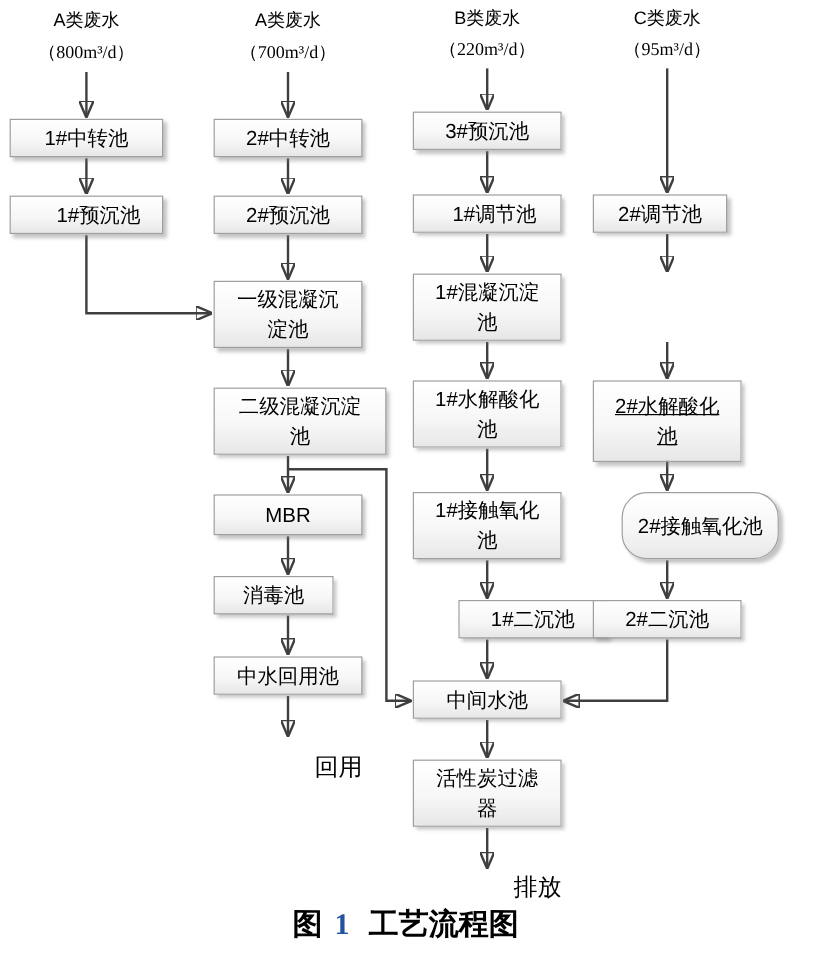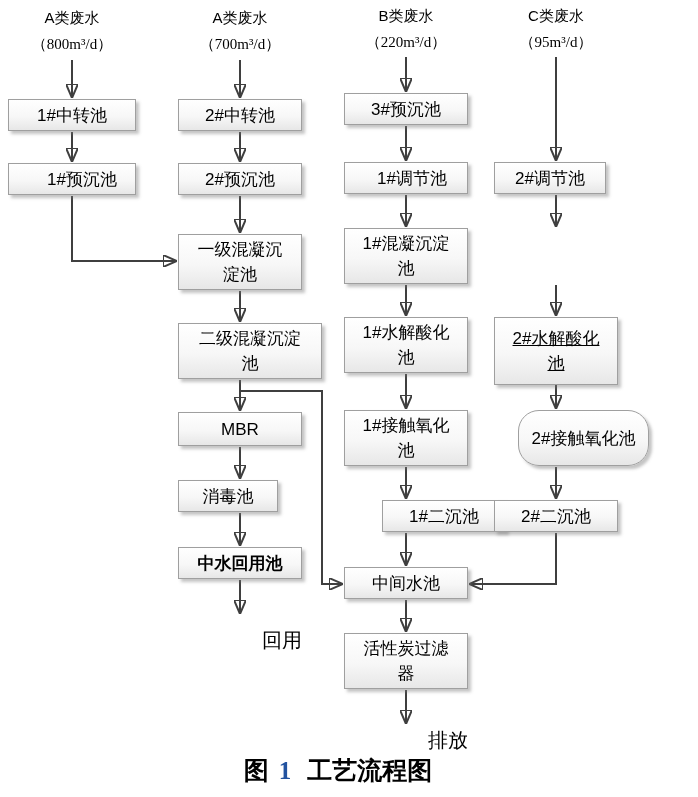--- a/index.html
+++ b/index.html
@@ -90,21 +90,21 @@
 
   <div class="node" style="left:8px;top:99px;width:128px;height:32px;">1#中转池</div>
   <div class="node" style="left:8px;top:163px;width:128px;height:32px;padding-left:32px;">1#预沉池</div>
 
   <div class="node" style="left:178px;top:99px;width:124px;height:32px;">2#中转池</div>
   <div class="node" style="left:178px;top:163px;width:124px;height:32px;">2#预沉池</div>
   <div class="node" style="left:178px;top:234px;width:124px;height:56px;">一级混凝沉淀池</div>
   <div class="node" style="left:178px;top:323px;width:144px;height:56px;">二级混凝沉淀池</div>
   <div class="node" style="left:178px;top:412px;width:124px;height:34px;">MBR</div>
   <div class="node" style="left:178px;top:480px;width:100px;height:32px;">消毒池</div>
-  <div class="node" style="left:178px;top:547px;width:124px;height:32px;font-weight:bold;">中水回用池</div>
+  <div class="node" style="left:178px;top:547px;width:124px;height:32px;">中水回用池</div>
   <div class="term" style="left:178px;top:628px;width:124px;">回用</div>
 
   <div class="node" style="left:344px;top:93px;width:124px;height:32px;">3#预沉池</div>
   <div class="node" style="left:344px;top:162px;width:124px;height:32px;padding-left:24px;">1#调节池</div>
   <div class="node" style="left:344px;top:228px;width:124px;height:56px;">1#混凝沉淀池</div>
   <div class="node" style="left:344px;top:317px;width:124px;height:56px;">1#水解酸化池</div>
   <div class="node" style="left:344px;top:410px;width:124px;height:56px;">1#接触氧化池</div>
   <div class="node" style="left:344px;top:500px;width:124px;height:32px;margin-left:38px;">1#二沉池</div>
   <div class="node" style="left:344px;top:567px;width:124px;height:32px;">中间水池</div>
   <div class="node" style="left:344px;top:633px;width:124px;height:56px;">活性炭过滤器</div>

